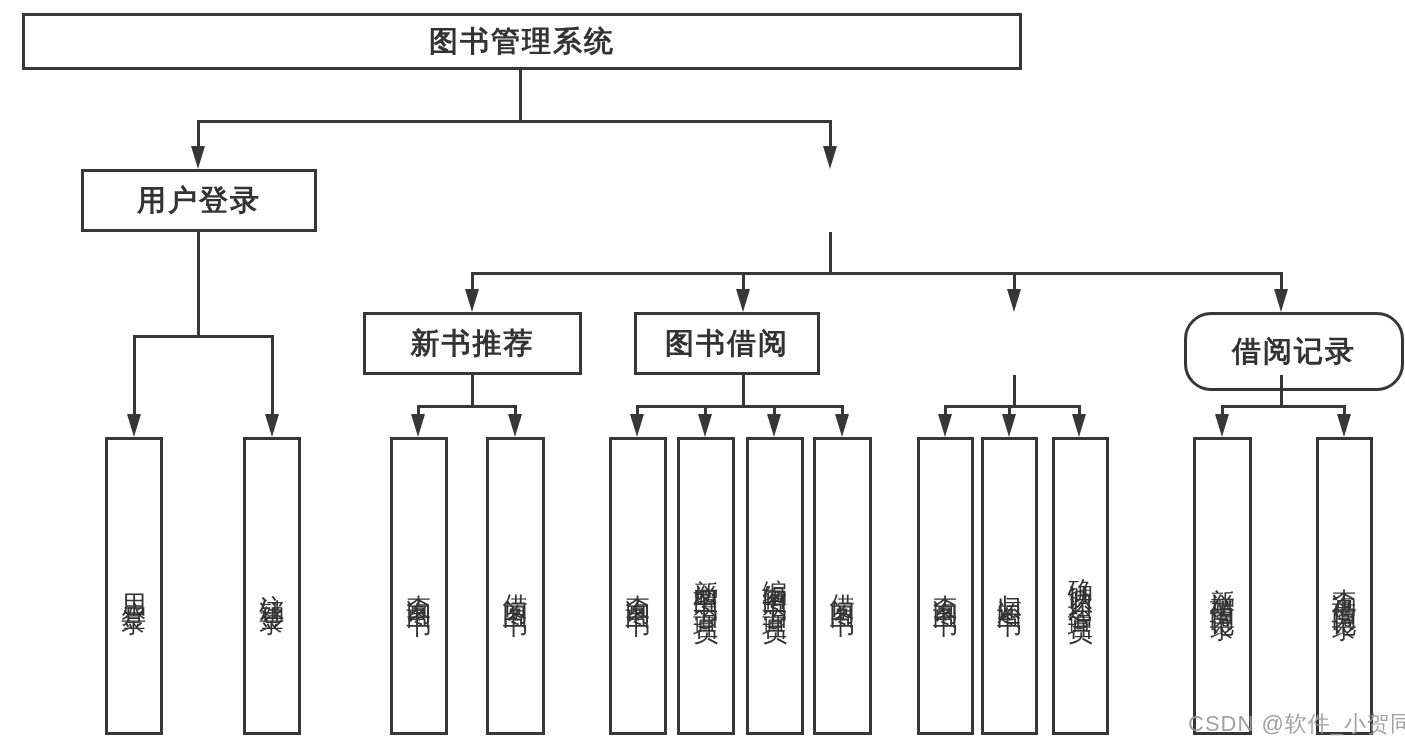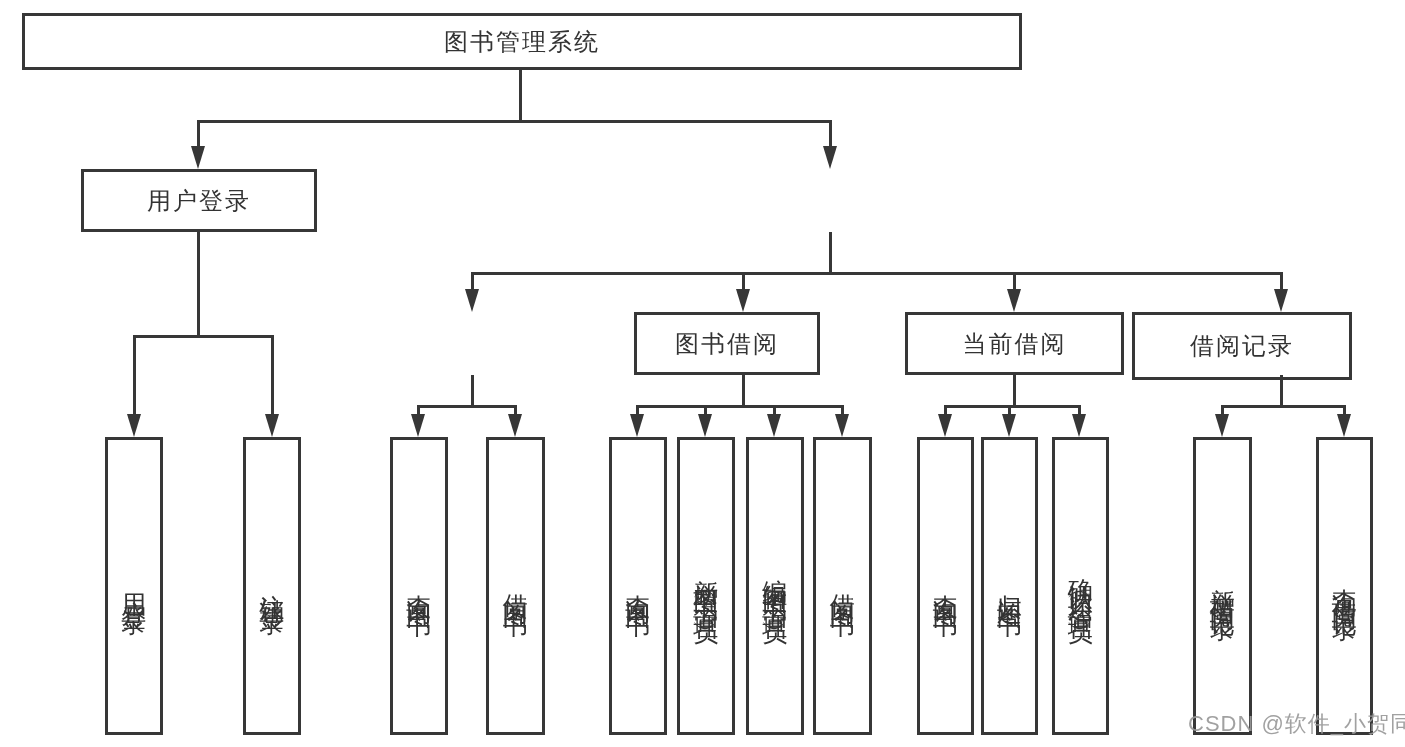--- a/index.html
+++ b/index.html
@@ -7,21 +7,21 @@
     position:relative;width:1405px;height:747px;background:#ffffff;
     font-family:"Liberation Sans","DejaVu Sans",sans-serif;
     color:#333333;overflow:hidden;
   }
   .box{
     position:absolute;box-sizing:border-box;background:#ffffff;
     border:3px solid #373737;
     display:flex;align-items:center;justify-content:center;
     color:#333333;
   }
-  .box.h{font-size:24px;letter-spacing:2px;white-space:nowrap;}
+  .box.h{font-size:29px;letter-spacing:2px;white-space:nowrap;font-weight:bold;}
   .box.v{
     writing-mode:vertical-rl;
     font-size:25px;line-height:1.06;letter-spacing:6px;
   }
   .vl{position:absolute;width:3px;background:#373737;}
   .hl{position:absolute;height:3px;background:#373737;}
   .arrow{
     position:absolute;width:0;height:0;
     border-left:7px solid transparent;
     border-right:7px solid transparent;
@@ -37,26 +37,26 @@
 </head>
 <body>
 
 <div class="stage">
 
   <div class="box h" style="left:22px;top:13px;width:1000px;height:57px;">图书管理系统</div>
 
   <div class="box h" style="left:81px;top:169px;width:236px;height:63px;">用户登录</div>
 
 
+  <div class="box h" style="left:363px;top:312px;width:219px;height:63px;">新书推荐</div>
 
   <div class="box h" style="left:634px;top:312px;width:186px;height:63px;">图书借阅</div>
 
-  <div class="box h" style="left:905px;top:312px;width:219px;height:63px;">当前借阅</div>
 
-  <div class="box h" style="left:1132px;top:312px;width:220px;height:68px;">借阅记录</div>
+  <div class="box h" style="left:1184px;top:312px;width:220px;height:79px;border-radius:27px;">借阅记录</div>
 
   <div class="box v" style="left:105px;top:437px;width:58px;height:298px;">用户登录</div>
   <div class="box v" style="left:243px;top:437px;width:58px;height:298px;">注销登录</div>
 
   <div class="box v" style="left:390px;top:437px;width:58px;height:298px;">查询图书</div>
   <div class="box v" style="left:486px;top:437px;width:59px;height:298px;">借阅图书</div>
 
   <div class="box v" style="left:609px;top:437px;width:58px;height:298px;">查询图书</div>
   <div class="box v" style="left:677px;top:437px;width:58px;height:298px;">新增图书（管理员）</div>
   <div class="box v" style="left:746px;top:437px;width:58px;height:298px;">编辑图书（管理员）</div>

